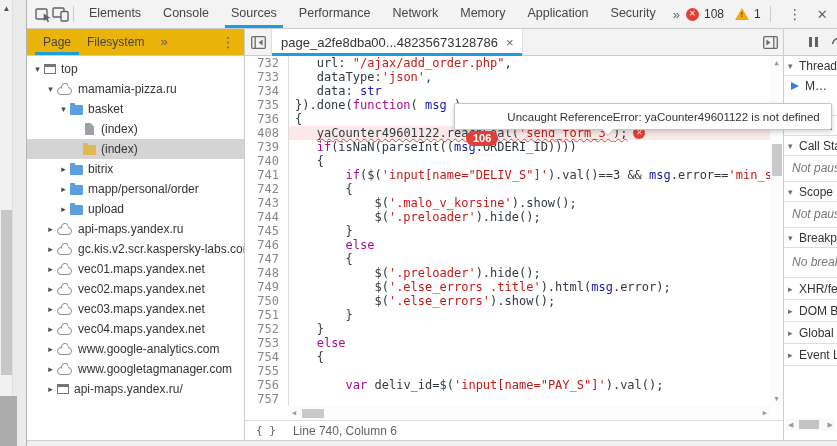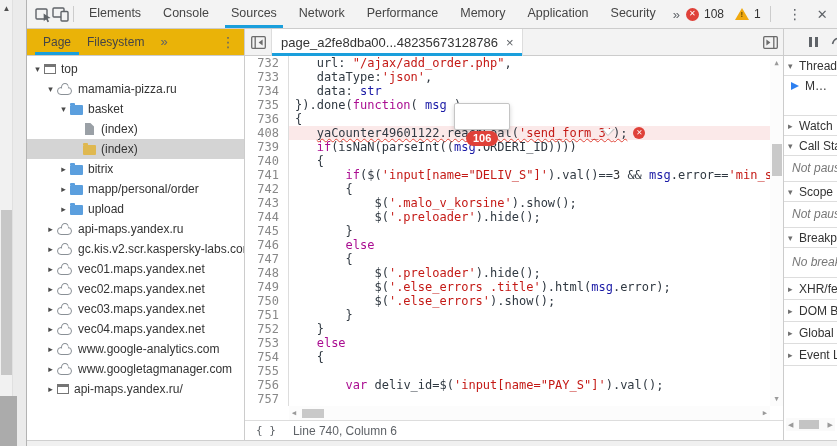--- a/index.html
+++ b/index.html
@@ -159,22 +159,22 @@
         <svg width="17" height="15" viewBox="0 0 17 15">
             <rect x="1" y="1" width="11" height="9" rx="1" fill="none" stroke="#5f6368" stroke-width="1.4"></rect>
             <rect x="9" y="4.5" width="7" height="9.5" rx="1" fill="#f3f3f3" stroke="#5f6368" stroke-width="1.4"></rect>
           </svg>
       </span>
       <span class="vsep"></span>
       <div class="main-tabs" id="main-tabs">
           <span class="mtab">Elements</span>
           <span class="mtab">Console</span>
           <span class="mtab active">Sources</span>
+          <span class="mtab">Performance</span>
           <span class="mtab">Network</span>
-          <span class="mtab">Performance</span>
           <span class="mtab">Memory</span>
           <span class="mtab">Application</span>
           <span class="mtab">Security</span>
         </div>
       <span class="ovf">»</span>
       <div class="badge-group">
         <span class="err-circle"></span>
         <span class="count">108</span>
         <span class="warn-tri">
             <i>!</i>
@@ -419,17 +419,18 @@
         </div>
       </div>
 
     </div>
 
     <div class="dt-bottom"></div>
   </div>
 
   <div class="tooltip">
     <span class="tt-badge">106</span>
+    <span class="tt-text">Uncaught ReferenceError: yaCounter49601122 is not defined</span>
     <span class="tt-caret-outer"></span>
     <span class="tt-caret"></span>
   </div>
 
 </div>
 
 </body></html>

